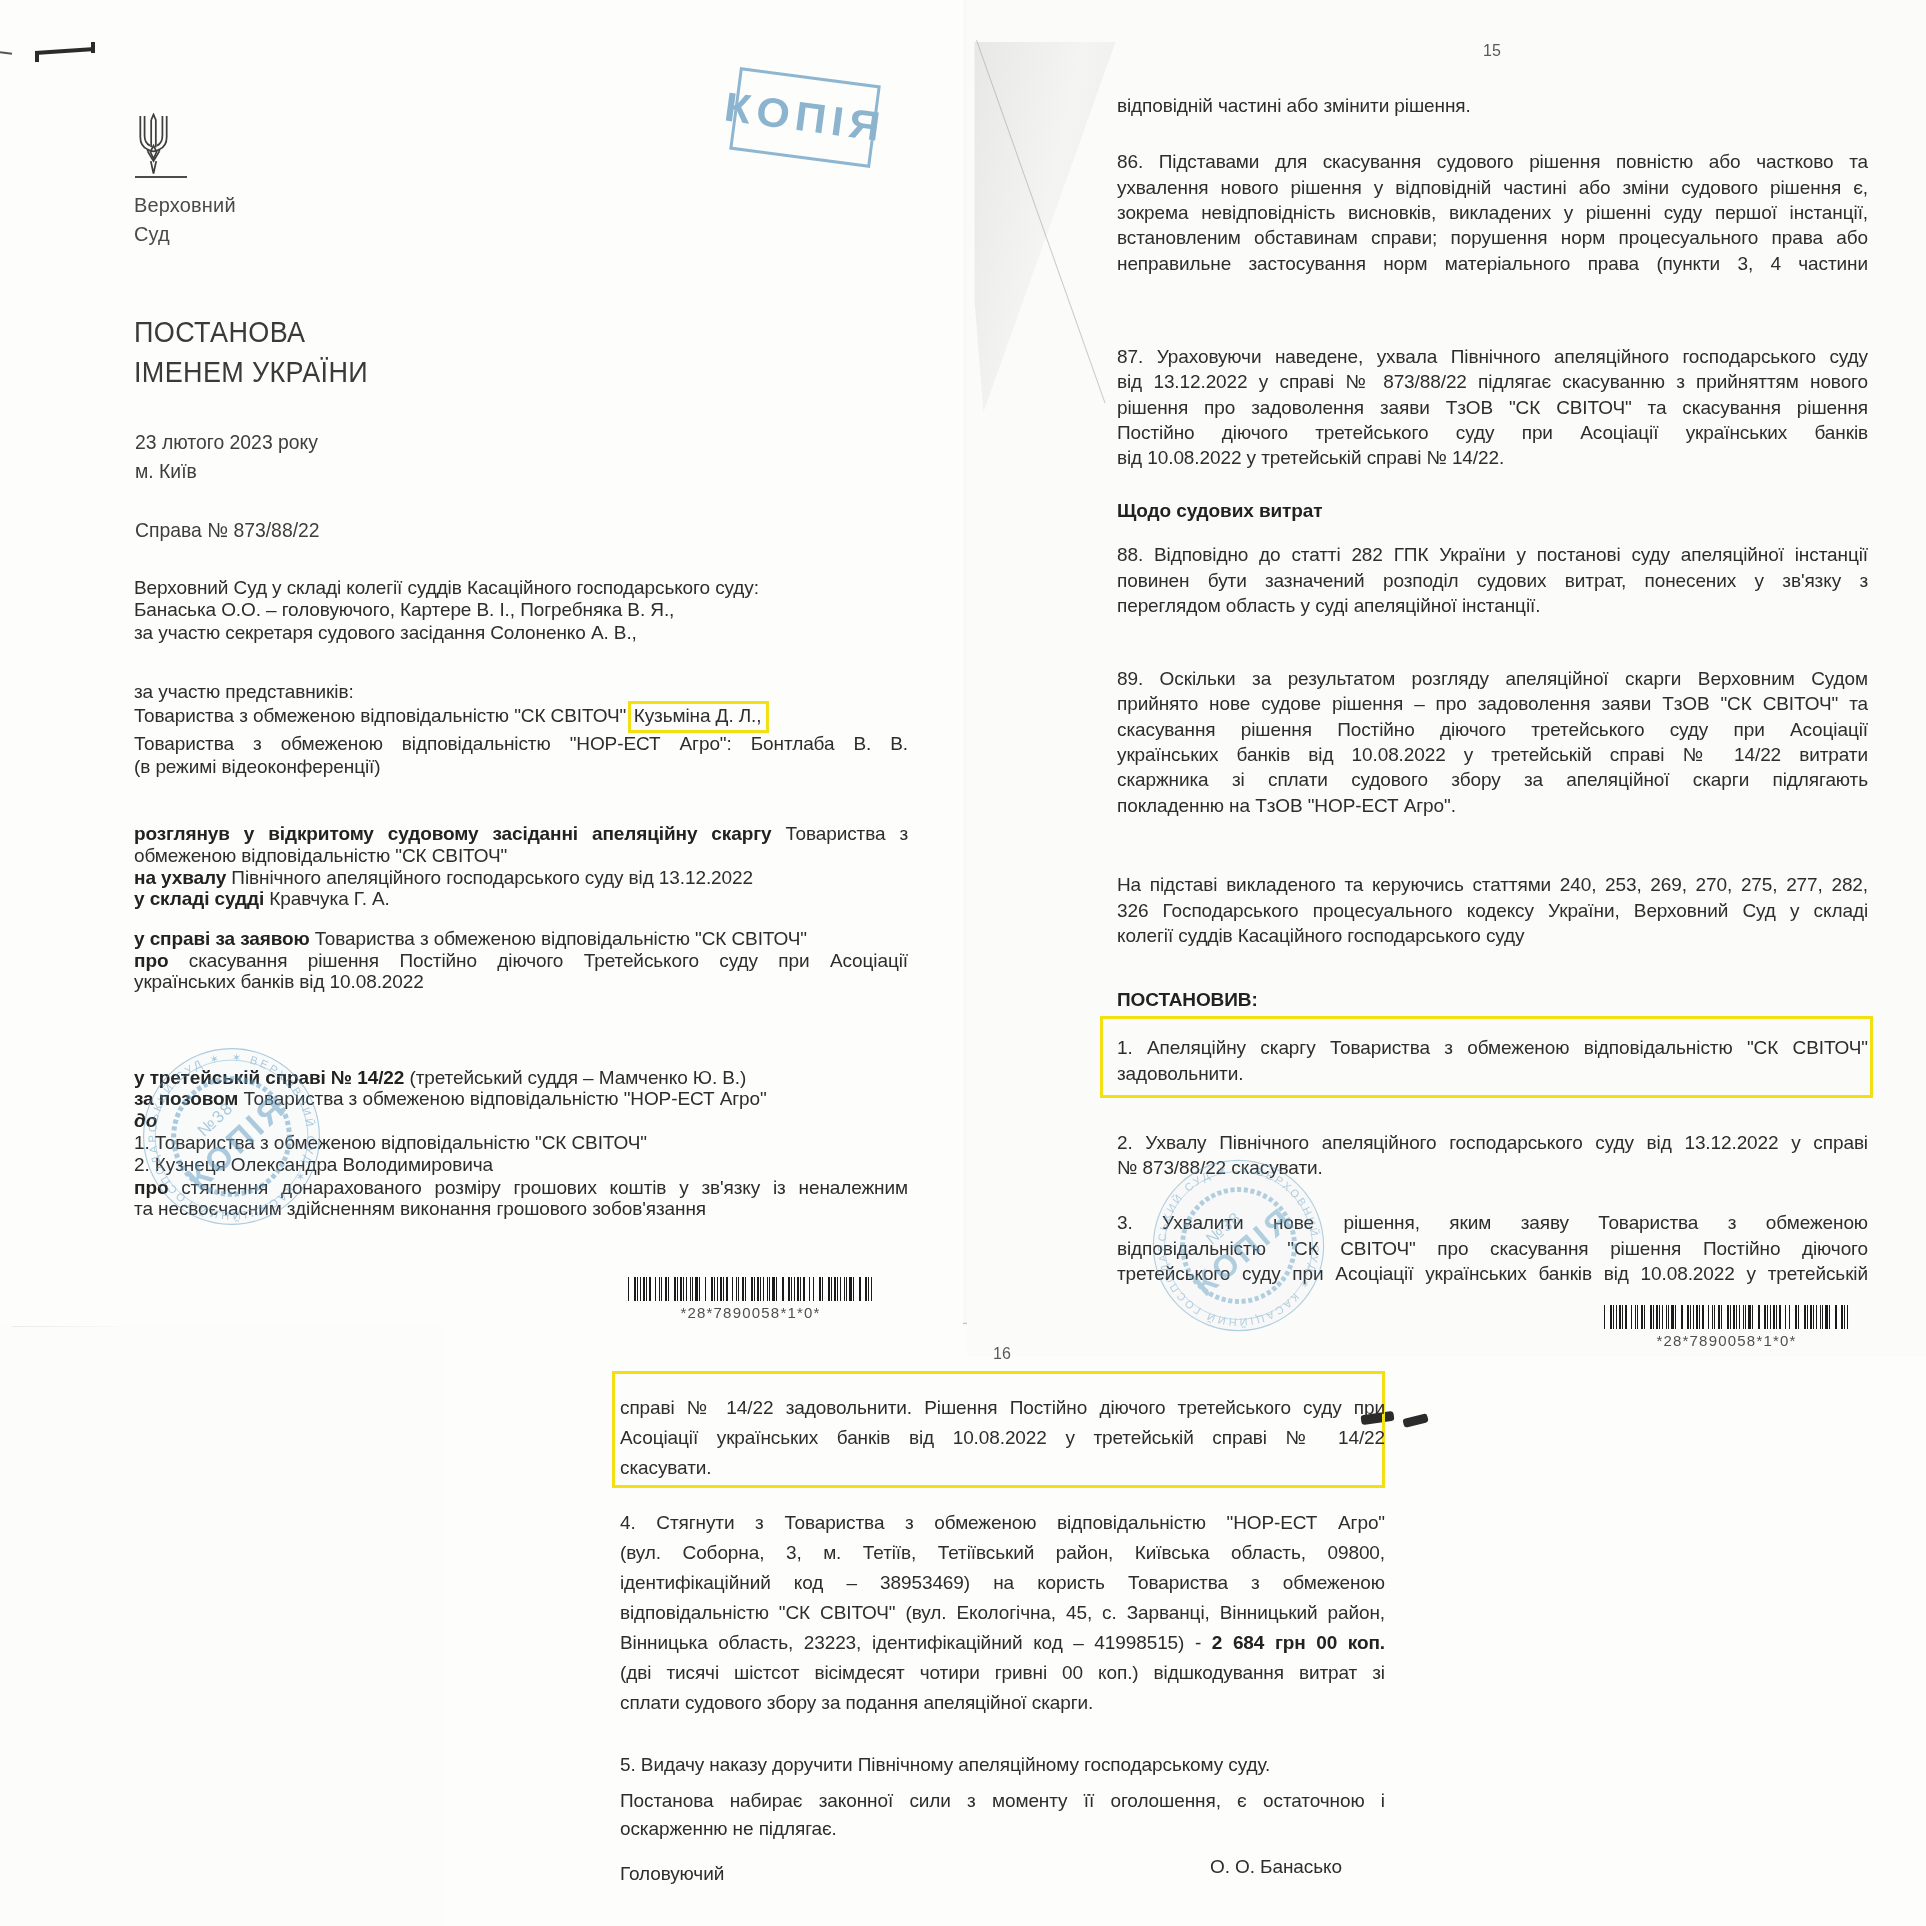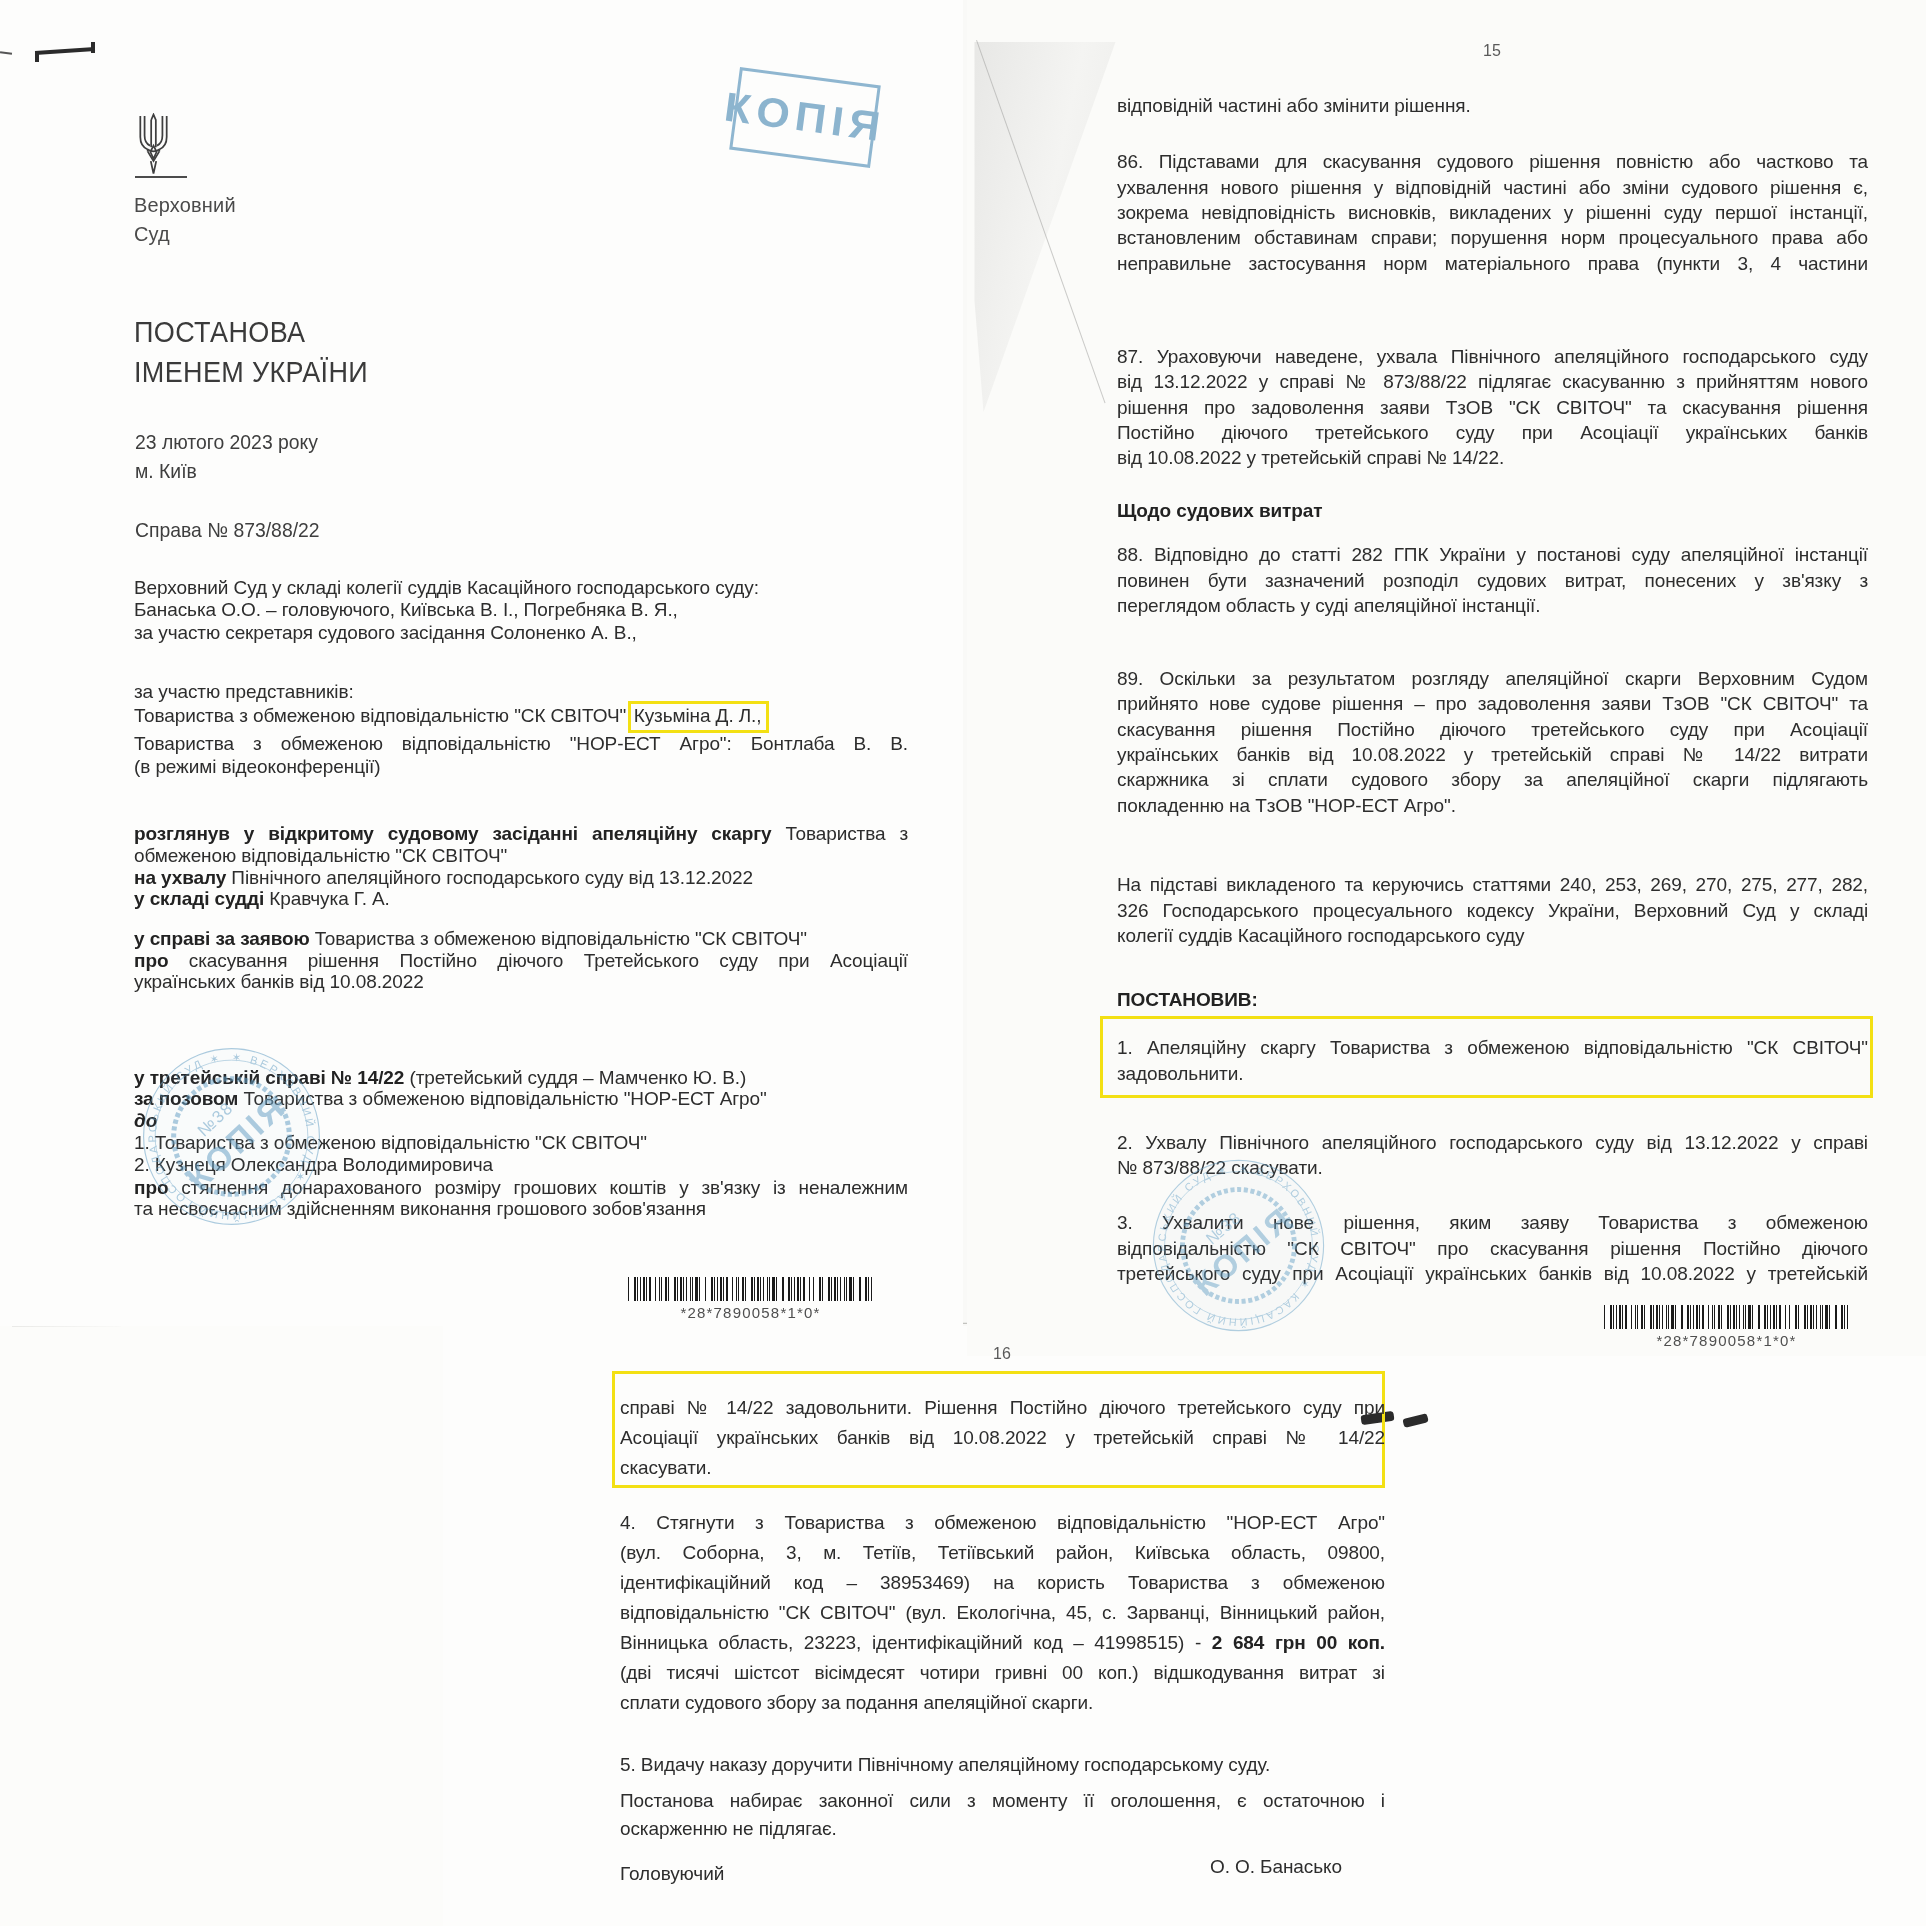--- a/index.html
+++ b/index.html
@@ -110,21 +110,21 @@
     <span>КОПІЯ</span>
   </div>
 
   <div class="title" style="top:315px;">ПОСТАНОВА</div>
   <div class="title" style="top:355px;">ІМЕНЕМ УКРАЇНИ</div>
   <div class="subhead" style="top:431px;">23 лютого 2023 року</div>
   <div class="subhead" style="top:460px;">м. Київ</div>
   <div class="subhead" style="top:519px;">Справа № 873/88/22</div>
 
   <div class="lnL" style="top:578px;"><span>Верховний Суд у складі колегії суддів Касаційного господарського суду:</span></div>
-  <div class="lnL" style="top:600px;"><span>Банаська О.О. – головуючого, Київська В. І., Погребняка В. Я.,</span></div>
+  <div class="lnL" style="top:600px;"><span>Банаська О.О. – головуючого, Картере В. І., Погребняка В. Я.,</span></div>
   <div class="lnL" style="top:623px;"><span>за участю секретаря судового засідання Солоненко А. В.,</span></div>
   <div class="lnL" style="top:682px;"><span>за участю представників:</span></div>
   <div class="lnL" style="top:706px;"><span>Товариства з обмеженою відповідальністю "СК СВІТОЧ"</span><span class="hlspan">Кузьміна Д. Л.,</span></div>
   <div class="lnL just" style="top:734px;"><span>Товариства з обмеженою відповідальністю "НОР-ЕСТ Агро": Бонтлаба В. В.</span></div>
   <div class="lnL" style="top:757px;"><span>(в режимі відеоконференції)</span></div>
   <div class="lnL just" style="top:824px;"><span class="bold">розглянув у відкритому судовому засіданні апеляційну скаргу</span><span> Товариства з</span></div>
   <div class="lnL" style="top:846px;"><span>обмеженою відповідальністю "СК СВІТОЧ"</span></div>
   <div class="lnL" style="top:868px;"><span class="bold">на ухвалу</span><span> Північного апеляційного господарського суду від 13.12.2022</span></div>
   <div class="lnL" style="top:889px;"><span class="bold">у складі судді</span><span> Кравчука Г. А.</span></div>
   <div class="lnL" style="top:929px;"><span class="bold">у справі за заявою</span><span> Товариства з обмеженою відповідальністю "СК СВІТОЧ"</span></div>

